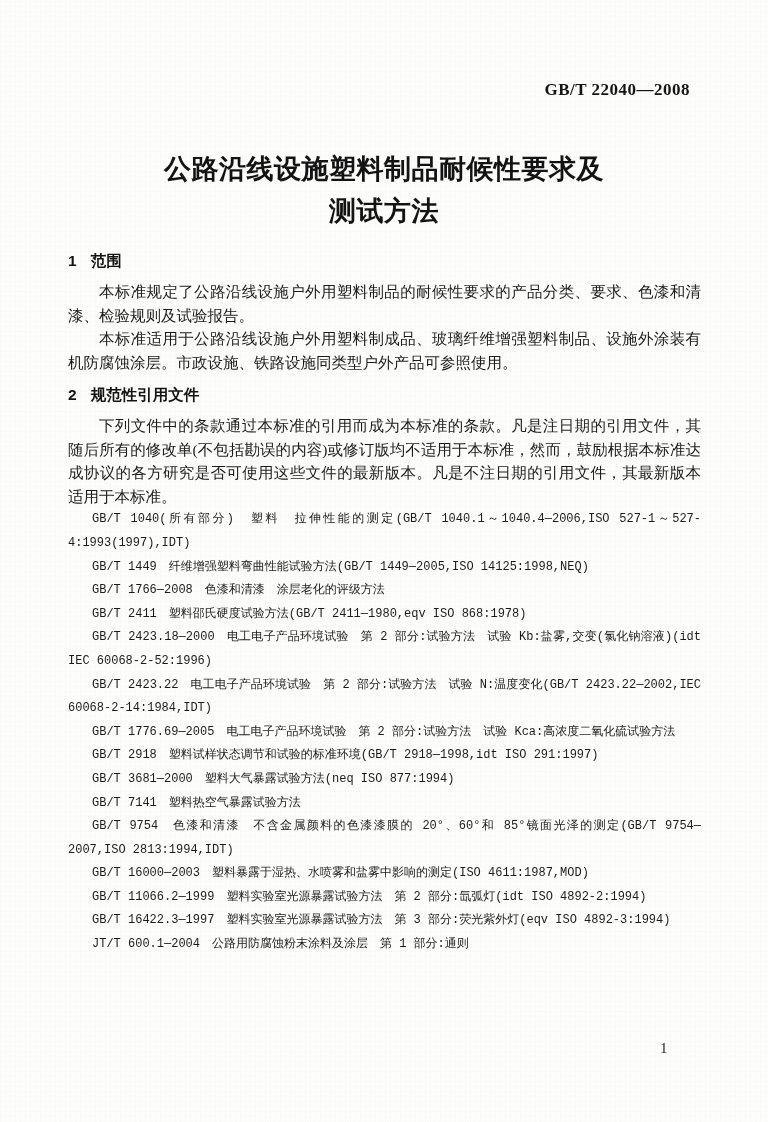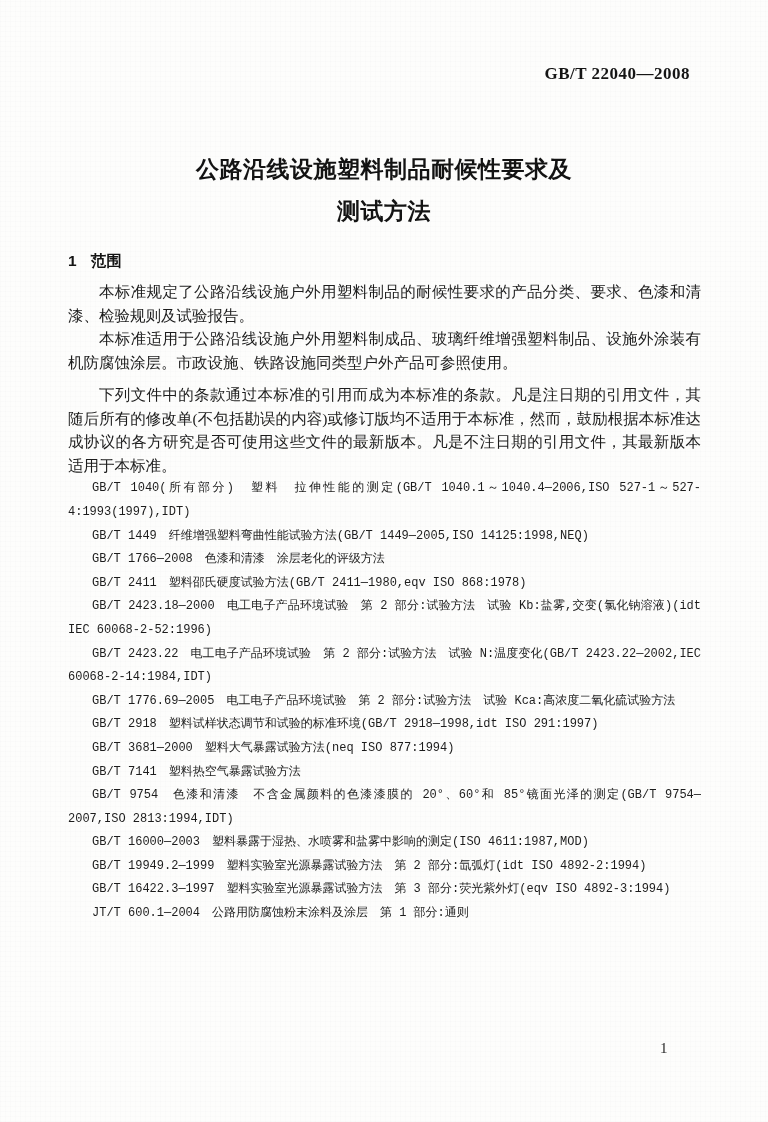--- a/index.html
+++ b/index.html
@@ -22,38 +22,38 @@
     background-color: #fdfdfc;
     
     background-image:
       repeating-linear-gradient(0deg,  rgba(120,120,130,0.020) 0 1px, transparent 1px 5px),
       repeating-linear-gradient(90deg, rgba(120,120,130,0.020) 0 1px, transparent 1px 5px);
     overflow: hidden;
   }
 
   .doc-header {
     position: absolute;
-    top: 64px;
+    top: 80px;
     right: 78px;
     font-family: "Liberation Serif", "DejaVu Serif", serif;
     font-weight: bold;
     font-size: 17px;
     letter-spacing: 0.5px;
     color: #151515;
   }
 
   .doc-title {
     position: absolute;
     top: 148px;
     left: 0;
     width: 768px;
     text-align: center;
     font-family: "Liberation Sans", "DejaVu Sans", sans-serif;
     font-weight: bold;
-    font-size: 23px;
+    font-size: 27px;
     line-height: 42px;
     color: #131313;
     letter-spacing: 0.5px;
   }
 
   .section {
     position: absolute;
     left: 68px;
     width: 633px;
   }
@@ -119,35 +119,38 @@
 
   <div class="section" id="section-1">
     <h2 class="section-heading">
       <span class="sec-num">1</span><span>范围</span>
     </h2>
     <p class="body-para">本标准规定了公路沿线设施户外用塑料制品的耐候性要求的产品分类、要求、色漆和清漆、检验规则及试验报告。</p>
     <p class="body-para">本标准适用于公路沿线设施户外用塑料制成品、玻璃纤维增强塑料制品、设施外涂装有机防腐蚀涂层。市政设施、铁路设施同类型户外产品可参照使用。</p>
   </div>
 
   <div class="section" id="section-2">
+    <h2 class="section-heading">
+      <span class="sec-num">2</span><span>规范性引用文件</span>
+    </h2>
     <p class="body-para">下列文件中的条款通过本标准的引用而成为本标准的条款。凡是注日期的引用文件，其随后所有的修改单(不包括勘误的内容)或修订版均不适用于本标准，然而，鼓励根据本标准达成协议的各方研究是否可使用这些文件的最新版本。凡是不注日期的引用文件，其最新版本适用于本标准。</p>
     <div class="ref-list">
       <p class="ref-item">GB/T 1040(所有部分)　塑料　拉伸性能的测定(GB/T 1040.1～1040.4—2006,ISO 527-1～527-4:1993(1997),IDT)</p>
       <p class="ref-item">GB/T 1449　纤维增强塑料弯曲性能试验方法(GB/T 1449—2005,ISO 14125:1998,NEQ)</p>
       <p class="ref-item">GB/T 1766—2008　色漆和清漆　涂层老化的评级方法</p>
       <p class="ref-item">GB/T 2411　塑料邵氏硬度试验方法(GB/T 2411—1980,eqv ISO 868:1978)</p>
       <p class="ref-item">GB/T 2423.18—2000　电工电子产品环境试验　第 2 部分:试验方法　试验 Kb:盐雾,交变(氯化钠溶液)(idt IEC 60068-2-52:1996)</p>
       <p class="ref-item">GB/T 2423.22　电工电子产品环境试验　第 2 部分:试验方法　试验 N:温度变化(GB/T 2423.22—2002,IEC 60068-2-14:1984,IDT)</p>
       <p class="ref-item">GB/T 1776.69—2005　电工电子产品环境试验　第 2 部分:试验方法　试验 Kca:高浓度二氧化硫试验方法</p>
       <p class="ref-item">GB/T 2918　塑料试样状态调节和试验的标准环境(GB/T 2918—1998,idt ISO 291:1997)</p>
       <p class="ref-item">GB/T 3681—2000　塑料大气暴露试验方法(neq ISO 877:1994)</p>
       <p class="ref-item">GB/T 7141　塑料热空气暴露试验方法</p>
       <p class="ref-item">GB/T 9754　色漆和清漆　不含金属颜料的色漆漆膜的 20°、60°和 85°镜面光泽的测定(GB/T 9754—2007,ISO 2813:1994,IDT)</p>
       <p class="ref-item">GB/T 16000—2003　塑料暴露于湿热、水喷雾和盐雾中影响的测定(ISO 4611:1987,MOD)</p>
-      <p class="ref-item">GB/T 19949.2—1999　塑料实验室光源暴露试验方法　第 2 部分:氙弧灯(idt ISO 4892-2:1994)</p>
+      <p class="ref-item">GB/T 11066.2—1999　塑料实验室光源暴露试验方法　第 2 部分:氙弧灯(idt ISO 4892-2:1994)</p>
       <p class="ref-item">GB/T 16422.3—1997　塑料实验室光源暴露试验方法　第 3 部分:荧光紫外灯(eqv ISO 4892-3:1994)</p>
       <p class="ref-item">JT/T 600.1—2004　公路用防腐蚀粉末涂料及涂层　第 1 部分:通则</p>
     </div>
   </div>
 
 
   <div class="page-number">1</div>
 
 </div>
 

